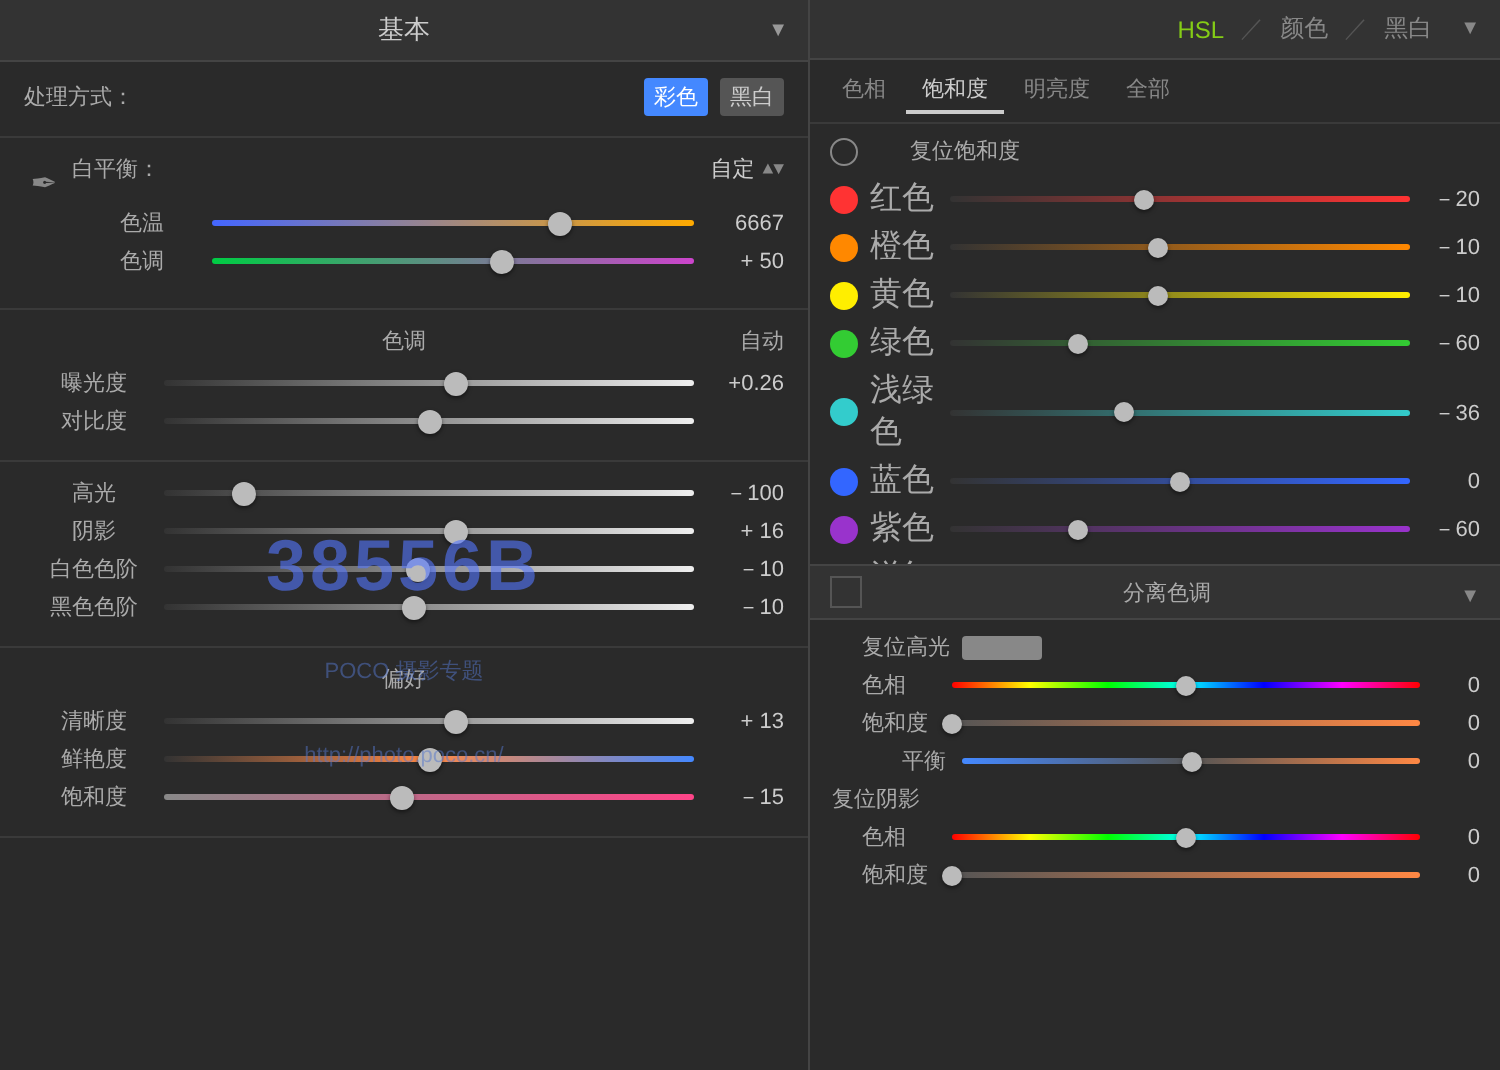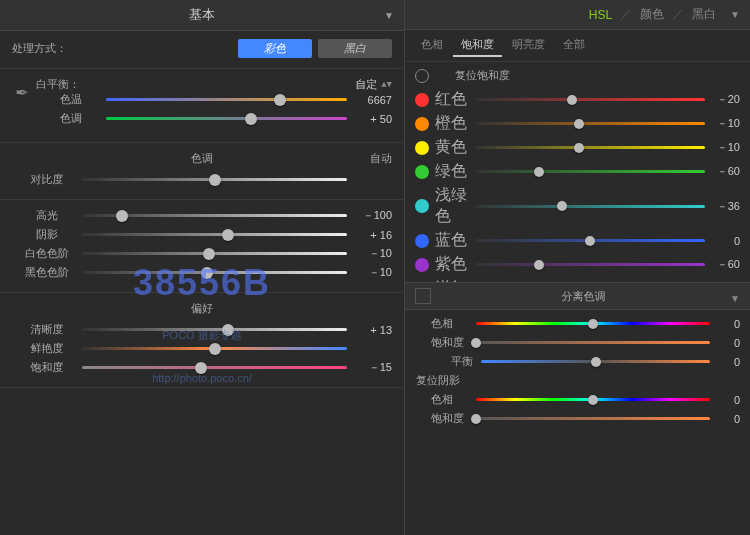--- a/index.html
+++ b/index.html
@@ -146,28 +146,27 @@
       margin-bottom: 4px;
     }
 
     .processing-label {
       font-size: 11px;
       color: #aaa;
       margin-right: auto;
     }
 
     .processing-btn {
-      padding: 2px 26px;
+      padding: 2px 5px;
       background: #555;
       color: #ccc;
       font-size: 11px;
       border-radius: 2px;
       margin-left: 6px;
       cursor: pointer;
-      font-style: italic;
     }
 
     .processing-btn.active {
       background: #4488ff;
       color: #fff;
     }
 
     .section-header {
       display: flex;
       align-items: center;
@@ -186,21 +185,21 @@
       position: absolute;
       right: 0;
       font-size: 11px;
       color: #aaa;
       cursor: pointer;
     }
 
     .white-balance-row {
       display: flex;
       align-items: center;
-      margin-bottom: 0;
+      margin-bottom: 12px;
     }
 
     .wb-label {
       font-size: 11px;
       color: #aaa;
       margin-right: auto;
     }
 
     .wb-value {
       font-size: 11px;
@@ -541,20 +540,29 @@
           </div>
         </div>
       </div>
 
       <div class="section">
         <div class="section-header">
           <span class="section-title">色调</span>
           <span class="auto-btn">自动</span>
         </div>
 
+        <div class="row">
+          <span class="row-label">曝光度</span>
+          <div class="slider-container">
+            <div class="slider-track track-exposure">
+              <div class="slider-thumb" style="left:55%;"></div>
+            </div>
+          </div>
+          <span class="row-value">+0.26</span>
+        </div>
 
         <div class="row">
           <span class="row-label">对比度</span>
           <div class="slider-container">
             <div class="slider-track track-contrast">
               <div class="slider-thumb" style="left:50%;"></div>
             </div>
           </div>
           <span class="row-value"></span>
         </div>
@@ -757,20 +765,24 @@
 
     <div class="right-bottom">
       <div class="bottom-section-header">
         <span style="width:16px; height:16px; border:1px solid #555; display:inline-block; margin-right:6px;"></span>
         <span class="bottom-title">分离色调</span>
         <span class="bottom-arrow">▼</span>
       </div>
 
       <div class="bottom-content">
 
+        <div style="display:flex; align-items:center; margin-bottom:4px;">
+          <span style="font-size:11px; color:#aaa; margin-left:16px;">复位高光</span>
+          <div class="highlight-preview"></div>
+        </div>
 
         <div class="split-tone-row">
           <span style="width:16px;"></span>
           <span class="split-tone-label">色相</span>
           <div class="slider-container">
             <div class="slider-track track-hue">
               <div class="slider-thumb" style="left:50%; width:10px; height:10px;"></div>
             </div>
           </div>
           <span class="split-tone-value">0</span>

